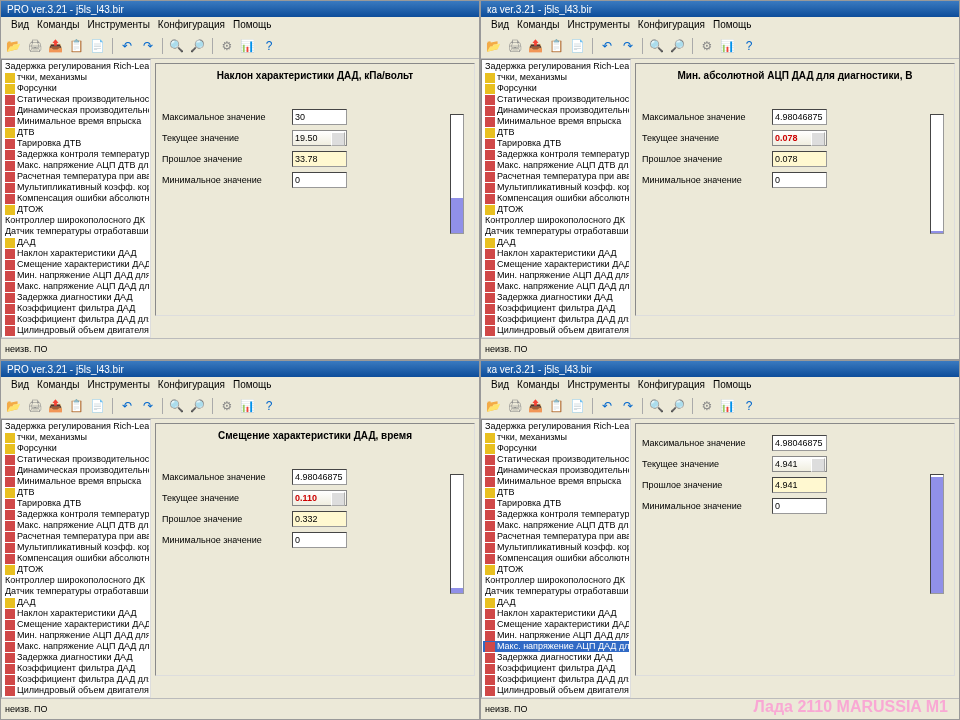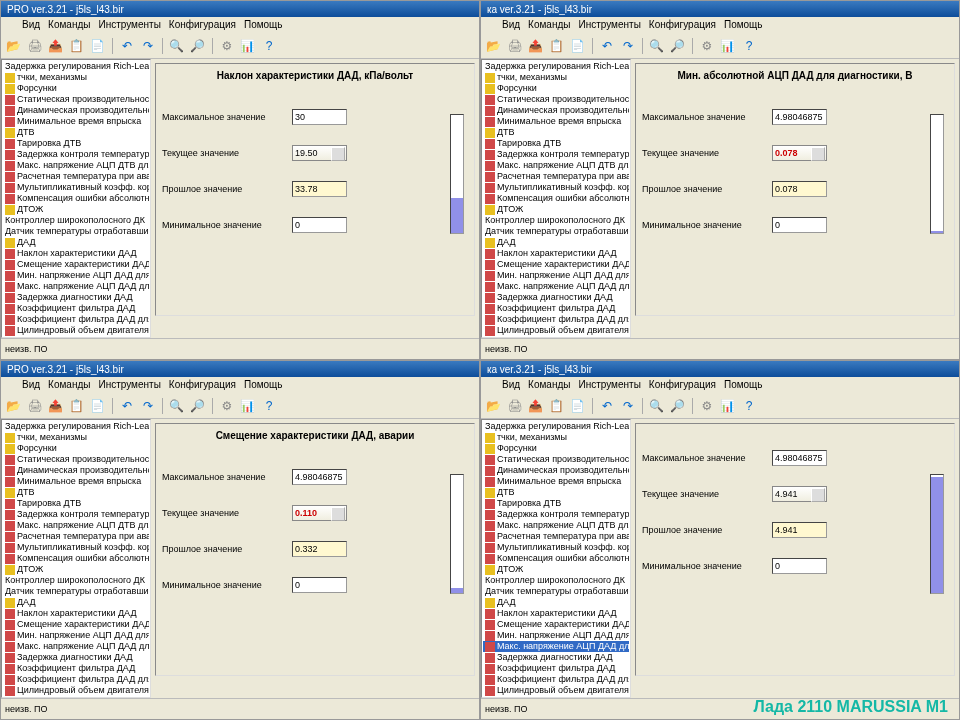--- a/index.html
+++ b/index.html
@@ -3,46 +3,46 @@
 <meta charset="utf-8">
 <style>
 * { margin: 0; padding: 0; box-sizing: border-box; }
 body { font-family: Tahoma, Arial, sans-serif; font-size: 10px; background: #1a4a8a; width: 960px; height: 720px; overflow: hidden; position: relative; }
 .quad { position: absolute; background: #ece9d8; border: 1px solid #999; display: flex; flex-direction: column; }
 .q1 { left: 0; top: 0; width: 480px; height: 360px; }
 .q2 { left: 480px; top: 0; width: 480px; height: 360px; }
 .q3 { left: 0; top: 360px; width: 480px; height: 360px; }
 .q4 { left: 480px; top: 360px; width: 480px; height: 360px; }
 .titlebar { background: linear-gradient(to bottom, #3a7ac0, #0d4d9a); color: #fff; padding: 2px 6px; font-size: 10px; height: 16px; display: flex; align-items: center; }
-.menubar { background: #ece9d8; padding: 2px 21px; font-size: 10px; height: 16px; display: flex; gap: 8px; }
+.menubar { background: #ece9d8; padding: 2px 10px; font-size: 10px; height: 16px; display: flex; gap: 8px; }
 .menubar span { cursor: default; }
 .toolbar { background: #ece9d8; padding: 3px 4px; height: 26px; display: flex; align-items: center; gap: 3px; border-bottom: 1px solid #bbb; }
 .tbtn { width: 18px; height: 18px; display: inline-flex; align-items: center; justify-content: center; font-size: 12px; cursor: pointer; border: 1px solid transparent; }
 .tsep { width: 1px; height: 16px; background: #aaa; margin: 0 2px; }
 .content { flex: 1; display: flex; overflow: hidden; }
 .tree { width: 150px; background: #fff; border: 1px inset #ddd; overflow: hidden; font-size: 9px; line-height: 11px; padding: 1px; }
 .tree-item { padding: 0 2px; white-space: nowrap; overflow: hidden; cursor: default; display: flex; align-items: center; gap: 2px; }
 .tree-item.sel { background: #316ac5; color: #fff; }
 .ticon { width: 10px; height: 10px; display: inline-block; flex-shrink: 0; }
 .ticon.y { background: #e8c020; }
 .ticon.r { background: #d04848; }
 .main { flex: 1; background: #ece9d8; padding: 4px; position: relative; }
 .panel { background: #ece9d8; border: 1px inset #ddd; height: 253px; padding: 6px; position: relative; }
 .ptitle { text-align: center; font-weight: bold; font-size: 10px; margin-bottom: 28px; }
-.row { display: flex; align-items: center; margin: 20px 0; }
+.row { display: flex; align-items: center; margin: 5px 0; }
 .rlabel { width: 130px; font-size: 9px; }
 .rfield { width: 55px; height: 16px; background: #fff; border: 1px inset #999; padding: 1px 2px; font-size: 9px; display: flex; align-items: center; }
 .rfield.editable { background: linear-gradient(to bottom,#fff,#f0eee0); border: 1px solid #888; position: relative; }
 .rfield.editable::after { content: ""; position: absolute; right: 1px; top: 1px; width: 12px; height: 12px; background: #ddd; border: 1px outset #fff; }
 .rfield.red { color: #c00; font-weight: bold; }
 .rfield.past { background: #fff8d0; }
 .vbar { position: absolute; right: 10px; top: 50px; width: 14px; height: 120px; background: #fff; border: 1px inset #999; display: flex; align-items: flex-end; }
 .vfill { width: 100%; background: #9090e8; }
 .statusbar { height: 21px; background: #ece9d8; border-top: 1px solid #bbb; padding: 1px 4px; font-size: 9px; display: flex; align-items: center; }
-.watermark { position: absolute; right: 12px; bottom: 4px; font-size: 16px; font-weight: bold; color: #14b8a6; z-index: 100; font-family: Arial; }
+.watermark { position: absolute; right: 12px; bottom: 4px; font-size: 16px; font-weight: bold; color: #f9a8d4; z-index: 100; font-family: Arial; }
 </style>
 </head>
 <body>
 
 <div class="quad q1">
     <div class="titlebar">
       <span>PRO ver.3.21 - j5ls_l43.bir</span>
     </div>
     <div class="menubar">
       <span>Вид</span>
@@ -483,21 +483,21 @@
           <span class="ticon r"></span>
           <span>Цилиндровый объем двигателя</span>
         </div>
         <div class="tree-item">
           <span class="ticon y"></span>
           <span>ДПДЗ</span>
         </div>
       </div>
       <div class="main">
         <div class="panel">
-          <div class="ptitle">Смещение характеристики ДАД, аварии</div>
+          <div class="ptitle">Смещение характеристики ДАД, время</div>
           <div class="row">
             <span class="rlabel">Максимальное значение</span>
             <span class="rfield">4.98046875</span>
           </div>
           <div class="row">
             <span class="rlabel">Текущее значение</span>
             <span class="rfield editable red">0.110</span>
           </div>
           <div class="row">
             <span class="rlabel">Прошлое значение</span>

